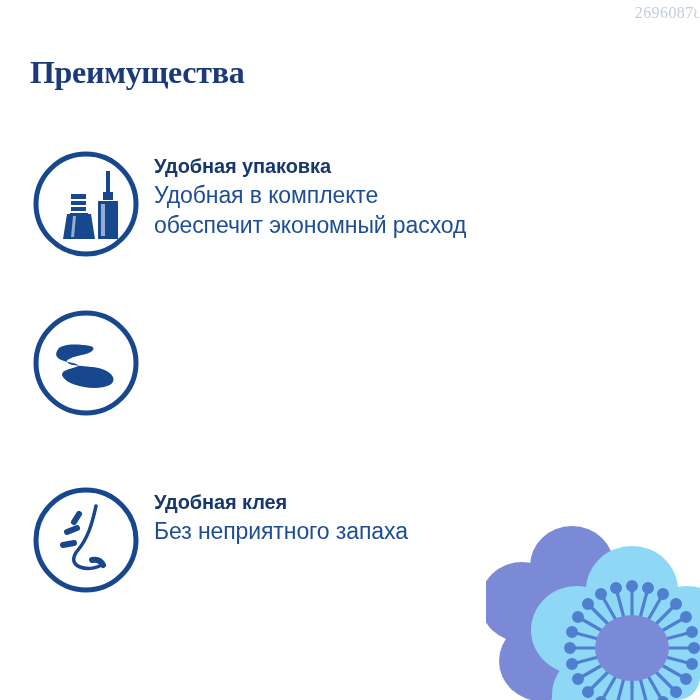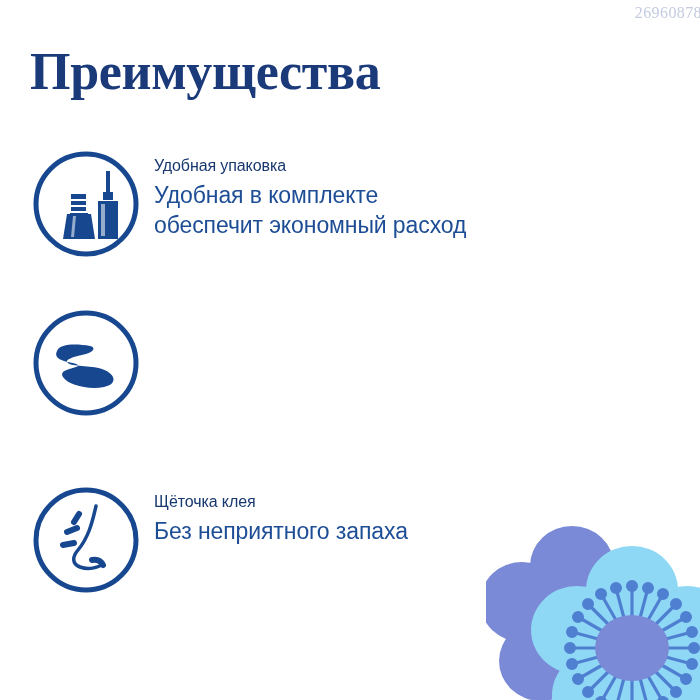--- a/index.html
+++ b/index.html
@@ -14,20 +14,21 @@
     overflow: hidden;
     position: relative;
   }
 
   #canvas {
     position: relative;
     width: 700px;
     height: 700px;
     background: #ffffff;
     overflow: hidden;
+    border-radius: 23px;
   }
 
   
   .watermark {
     position: absolute;
     top: 4px;
     right: -2px;
     font-family: "Liberation Serif", serif;
     font-size: 16px;
     letter-spacing: 0.4px;
@@ -36,21 +37,21 @@
     user-select: none;
   }
 
   
   .page-title {
     position: absolute;
     left: 30px;
     top: 50px;
     font-family: "Liberation Serif", serif;
     font-weight: bold;
-    font-size: 52px;
+    font-size: 32px;
     line-height: 44px;
     color: #1b3a7a;
     letter-spacing: -0.3px;
     white-space: nowrap;
   }
 
   
   .feature {
     position: absolute;
     left: 30px;
@@ -69,22 +70,22 @@
   }
   .feature-icon svg { display: block; }
 
   .feature-text {
     margin-left: 12px;
     padding-top: 4px;
   }
 
   .feature-heading {
     font-family: "Liberation Sans", sans-serif;
-    font-weight: normal;
-    font-size: 16px;
+    font-weight: bold;
+    font-size: 20px;
     line-height: 28px;
     color: #17386f;
     white-space: nowrap;
     letter-spacing: -0.1px;
   }
 
   .feature-line {
     font-family: "Liberation Sans", sans-serif;
     font-weight: normal;
     font-size: 23px;
@@ -166,21 +167,21 @@
                  C58 86, 68 84, 73 80" fill="none" stroke="#17478F" stroke-width="3.5" stroke-linecap="round"></path>
 
         <path d="M62 76 C67 75, 71 77, 73 81" fill="none" stroke="#17478F" stroke-width="6" stroke-linecap="round"></path>
 
         <path d="M37 48 l10 -4" fill="none" stroke="#17478F" stroke-width="6" stroke-linecap="round"></path>
         <path d="M33 61 l11 -2" fill="none" stroke="#17478F" stroke-width="6" stroke-linecap="round"></path>
         <path d="M44 38 l5 -8" fill="none" stroke="#17478F" stroke-width="6" stroke-linecap="round"></path>
       </svg>
     </div>
     <div class="feature-text">
-      <div class="feature-heading">Щёточка клея</div>
+      <div class="feature-heading">Удобная клея</div>
       <div class="feature-line">Без неприятного запаха</div>
     </div>
   </div>
 
   <div class="flower">
     <svg width="250" height="220" viewBox="0 0 250 220" xmlns="http://www.w3.org/2000/svg">
 
       <g transform="translate(86,92)" fill="#7B8AD6">
         <ellipse cx="0" cy="-52" rx="42" ry="40"></ellipse>
         <ellipse cx="50" cy="-16" rx="42" ry="40"></ellipse>

